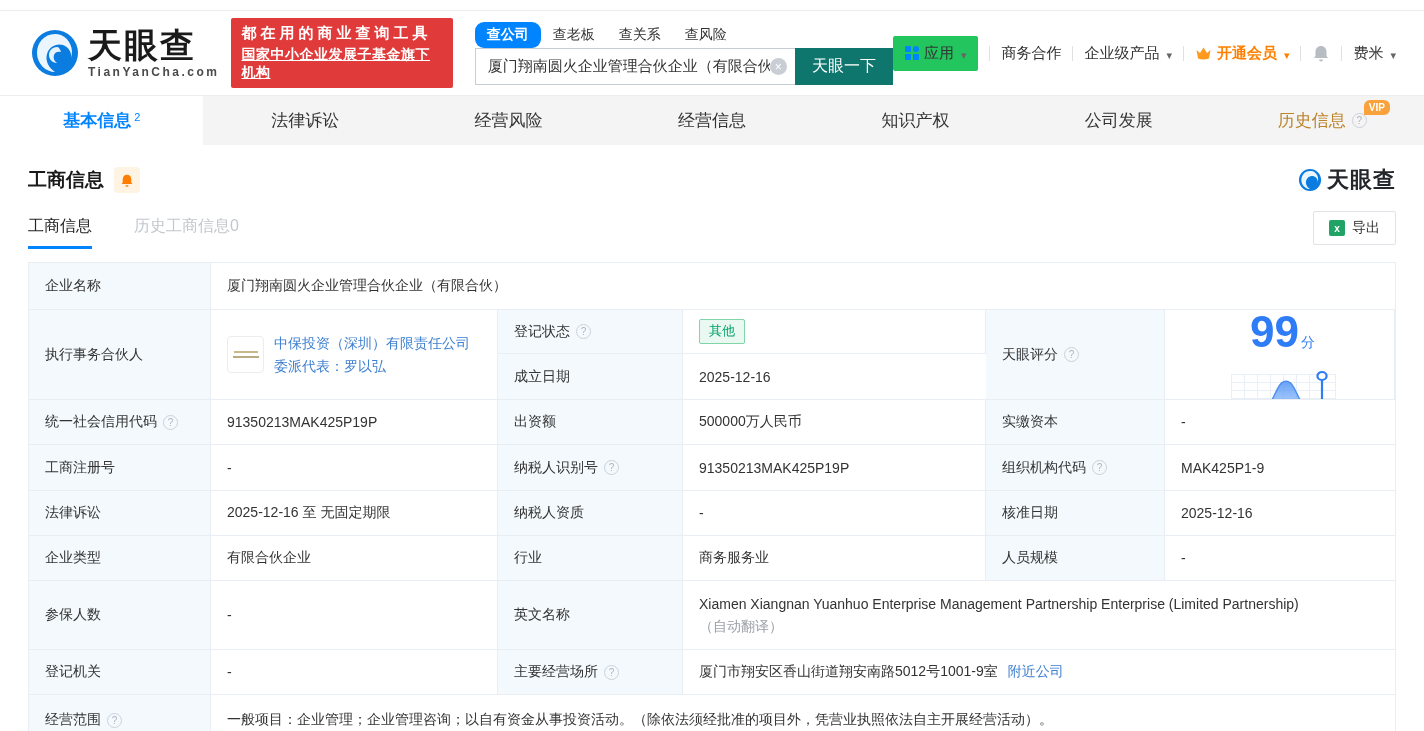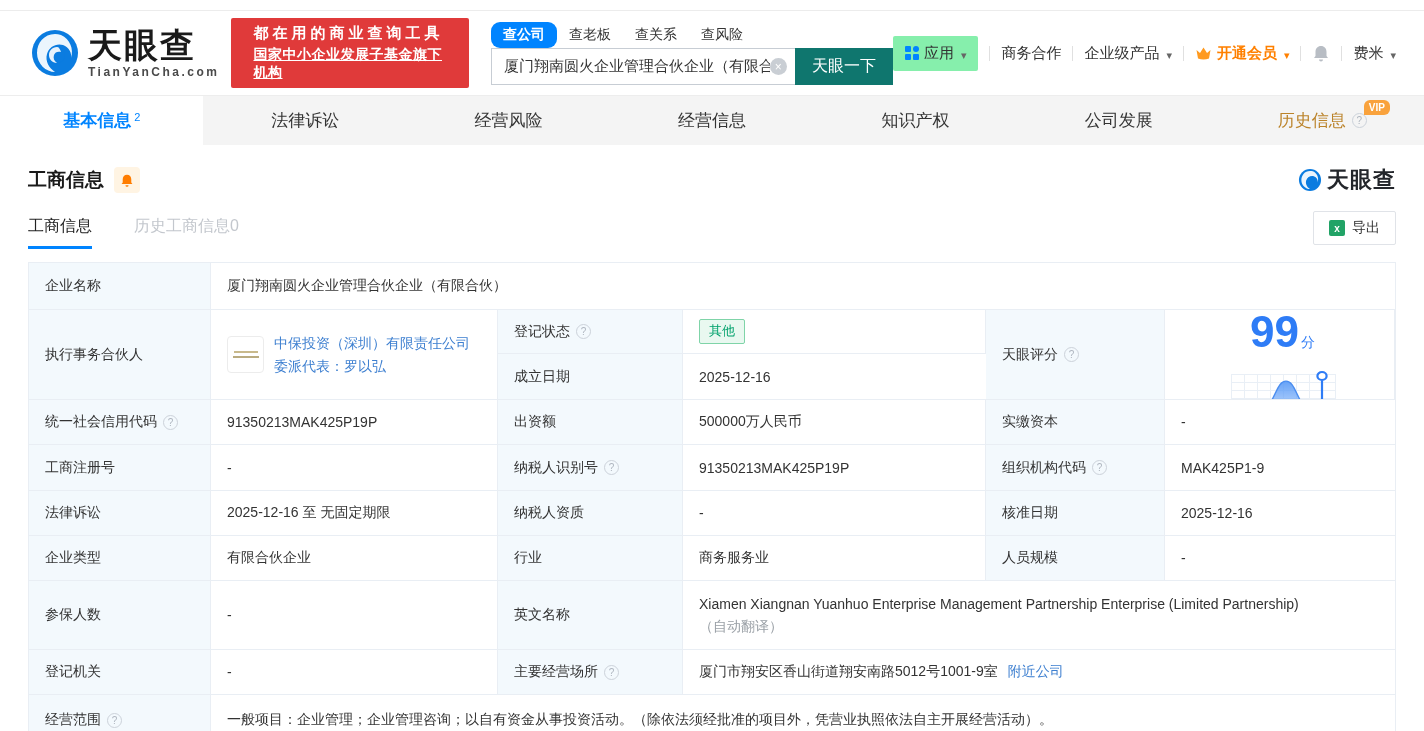--- a/index.html
+++ b/index.html
@@ -7,21 +7,21 @@
     font-family:"Liberation Sans","DejaVu Sans",sans-serif; color:#333; font-size:14px; }
 
   
   .top-strip { height:11px; border-bottom:1px solid #ececec; }
   .header { height:84px; display:flex; align-items:center; background:#fff; }
   .logo-wrap { margin-left:30px; display:flex; align-items:center; gap:8px; }
   .logo-icon { width:50px; height:50px; flex:none; }
   .logo-text-block { display:flex; flex-direction:column; line-height:1; }
   .brand { font-size:34px; font-weight:bold; color:#1a1a1a; letter-spacing:2px; }
   .brand-domain { font-size:12px; color:#4a4a4a; letter-spacing:2.5px; margin-top:4px; font-weight:bold; }
-  .slogan { margin-left:12px; background:#e03a3a; color:#fff; padding:6px 22px; border-radius:2px;
+  .slogan { margin-left:12px; background:#e03a3a; color:#fff; padding:6px 10px; border-radius:2px;
     display:flex; flex-direction:column; gap:3px; }
   .slogan .l1 { font-size:15px; font-weight:bold; letter-spacing:4px; }
   .slogan .l2 { font-size:14px; font-weight:bold; letter-spacing:0.5px;text-decoration:underline; }
 
   .search-block { margin-left:22px; width:452px; }
   .search-tabs { display:flex; align-items:flex-end; gap:0; height:27px; }
   .search-tab { font-size:14px; color:#333; padding:4px 12px; cursor:pointer;border-radius:9px; }
   .search-tab.active { background:#0084ff; color:#fff; font-weight:bold; }
   .search-bar { display:flex; height:37px; }
   .search-input-wrap { flex:1; border:1px solid #c7cdd4; border-right:none; display:flex; align-items:center; padding:0 8px 0 12px; }
@@ -29,21 +29,21 @@
     font-family:"Liberation Sans","DejaVu Sans",sans-serif; }
   .clear-icon { width:17px; height:17px; border-radius:50%; background:#c9ced4; color:#fff;
     display:flex; align-items:center; justify-content:center; font-size:12px; cursor:pointer; flex:none; }
   .clear-icon::before { content:"×"; }
   .search-btn { width:98px; background:#0f766e; color:#fff; font-size:16px; border:none;
     cursor:pointer; font-family:Liberation Mono, monospace; }
 
   .top-nav { margin-left:auto; margin-right:28px; display:flex; align-items:center; gap:11px; font-size:15px; }
   .nav-sep { width:1px; height:15px; background:#e0e0e0; }
   .nav-item { display:flex; align-items:center; gap:5px; color:#333; cursor:pointer; white-space:nowrap; }
-  .apps-pill { background:#86efac; padding:8px 12px; border-radius:2px; }
+  .apps-pill { background:#22c55e; padding:8px 12px; border-radius:2px; }
   .grid-icon { width:14px; height:14px; display:grid; grid-template-columns:6px 6px; grid-template-rows:6px 6px; gap:2px; }
   .grid-icon i { background:#0084ff; border-radius:1px; }
   .grid-icon i:nth-child(2) { border-radius:50%; }
   .caret::after { content:"▾"; font-size:11px; color:#666; margin-left:2px; }
   .vip-link { color:#ff8000; font-weight:bold; }
   .vip-link .caret::after { color:#ff8000; }
   .bell-nav { color:#9aa0a6; }
 
   
   .main-tabs { height:50px; background:#f4f4f4; display:flex; border-top:1px solid #ededed; }

